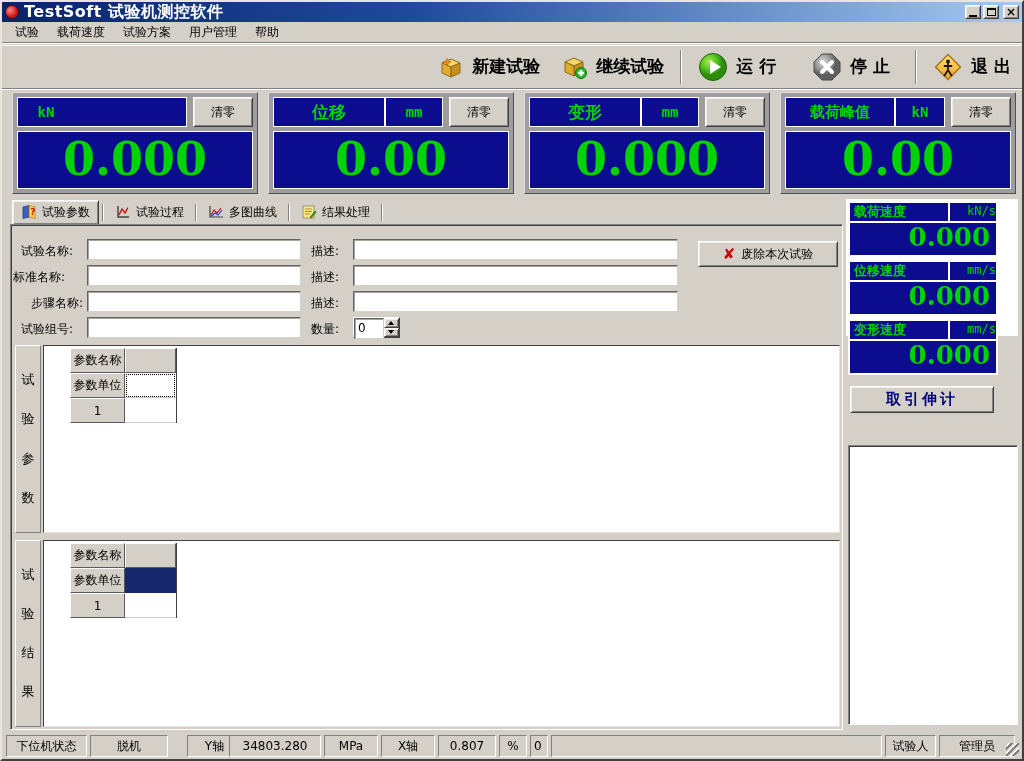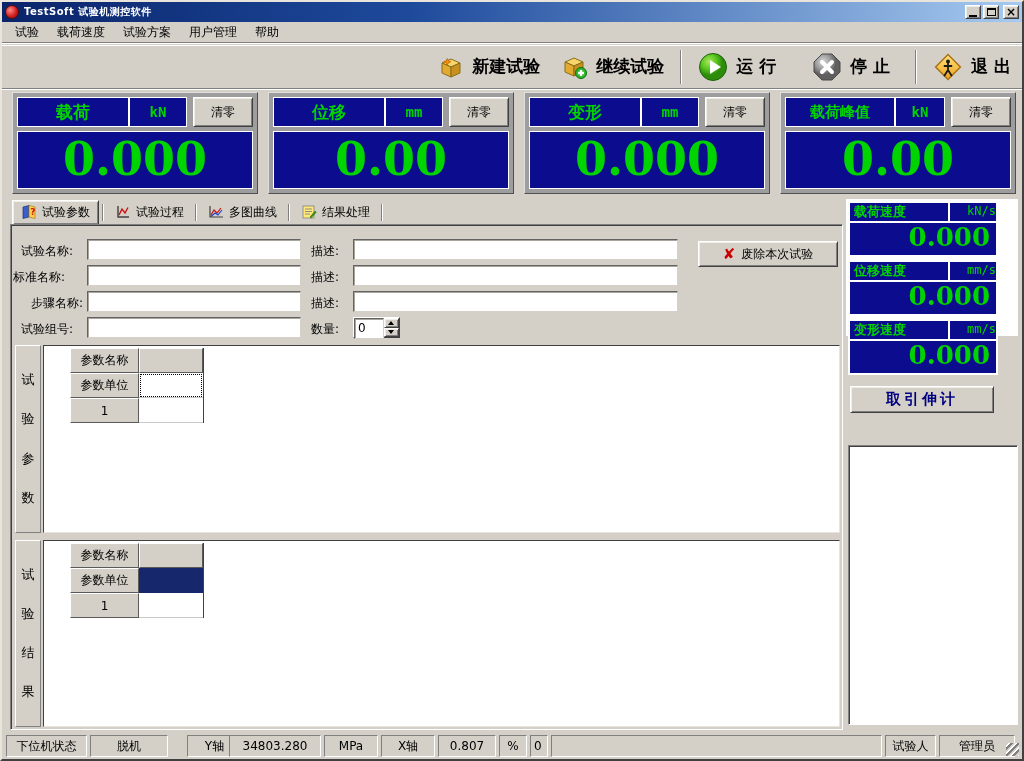--- a/index.html
+++ b/index.html
@@ -15,21 +15,21 @@
   .field { background:#fff; border:1px solid; border-color:#636363 #d4d0c8 #d4d0c8 #636363;
            box-shadow: inset 1px 1px 0 #a9a59d; padding:2px 4px; font-size:12px; width:100%; height:100%; outline:none; }
 
   
   .titlebar { position:absolute; left:0; top:0; width:1020px; height:20px;
               background:linear-gradient(to right,#0a246a,#1e4a9c 40%,#a6caf0);
               display:flex; align-items:center; padding:0 3px; }
   .app-icon { width:14px; height:14px; border-radius:50%;
               background:radial-gradient(circle at 35% 35%, #ff8a8a, #d02020 55%, #7a0c0c); 
               border:1px solid #5a0a0a; margin-right:5px; flex:0 0 auto; }
-  .title-text { color:#fff; font-weight:bold; font-size:10px; letter-spacing:.5px; }
+  .title-text { color:#fff; font-weight:bold; font-size:16px; letter-spacing:.5px; }
   .win-btns { margin-left:auto; display:flex; }
   .wbtn { width:16px; height:14px; display:flex; align-items:center; justify-content:center; }
   .wbtn + .wbtn { margin-left:2px; }
   .glyph-min { width:8px; height:2px; background:#000; margin-top:7px; }
   .glyph-max { width:9px; height:8px; border:1px solid #000; border-top:2px solid #000; }
   .glyph-close { font-size:12px; font-weight:bold; line-height:10px; }
 
   
   .menubar { position:absolute; left:0; top:20px; width:1020px; height:21px;
              display:flex; align-items:center; padding-left:4px;
@@ -82,21 +82,21 @@
   .spin-btn { flex:1; display:flex; align-items:center; justify-content:center; }
   .tri-up { width:0; height:0; border-left:3px solid transparent; border-right:3px solid transparent; border-bottom:4px solid #000; }
   .tri-dn { width:0; height:0; border-left:3px solid transparent; border-right:3px solid transparent; border-top:4px solid #000; }
 
   
   .vstrip { position:absolute; left:4px; width:26px; background:#d4d0c8;
             border:1px solid; border-color:#fff #808080 #808080 #fff;
             display:flex; flex-direction:column; align-items:center; justify-content:space-around; font-size:13px; padding:14px 0; }
   .wbox { position:absolute; left:32px; width:797px; background:#fff;
           border:1px solid; border-color:#404040 #e8e4dc #e8e4dc #404040; }
-  .grid { position:absolute; left:0; top:2px; width:160px; border-right:1px solid #404040;padding-left:26px; }
+  .grid { position:absolute; left:0; top:2px; width:133px; border-right:1px solid #404040;padding-left:26px; }
   .grow { display:flex; height:25px; }
   .gcell-h { width:69px; background:#d4d0c8; border:1px solid; border-color:#fff #5a5a5a #5a5a5a #fff;
              display:flex; align-items:center; justify-content:center; font-size:12px; }
   .gcell-d { width:64px; }
   .gcell-d.gray { background:#d4d0c8; border:1px solid; border-color:#fff #5a5a5a #5a5a5a #fff; }
   .gcell-d.white { background:#fff; border-bottom:1px solid #c8c8c8; }
   .gcell-d.dotted { outline:1px dotted #000; outline-offset:-2px; }
   .gcell-d.navy { background:#16276b; }
 
   
@@ -217,21 +217,20 @@
         <circle cx="15" cy="9.5" r="2" fill="#1a1a1a"></circle>
         <path d="M15 11.5 V18 M11.5 14 H18.5 M15 18 L11.5 23.5 M15 18 L18.5 23.5" stroke="#1a1a1a" stroke-width="1.8" fill="none" stroke-linecap="round"></path>
       </svg>
       <span>退 出</span>
     </div>
   </div>
 
   <div class="dpanel" style="left:10px;width:246px">
     <div class="dp-head">
       <div class="dp-navy">
-        <div class="dp-label">载荷</div>
         <div class="dp-unit">kN</div>
       </div>
       <div class="dp-clear btn3d">清零</div>
     </div>
     <div class="dp-value">0.000</div>
   </div>
   <div class="dpanel" style="left:266px;width:246px">
     <div class="dp-head">
       <div class="dp-navy">
         <div class="dp-label">位移</div>

